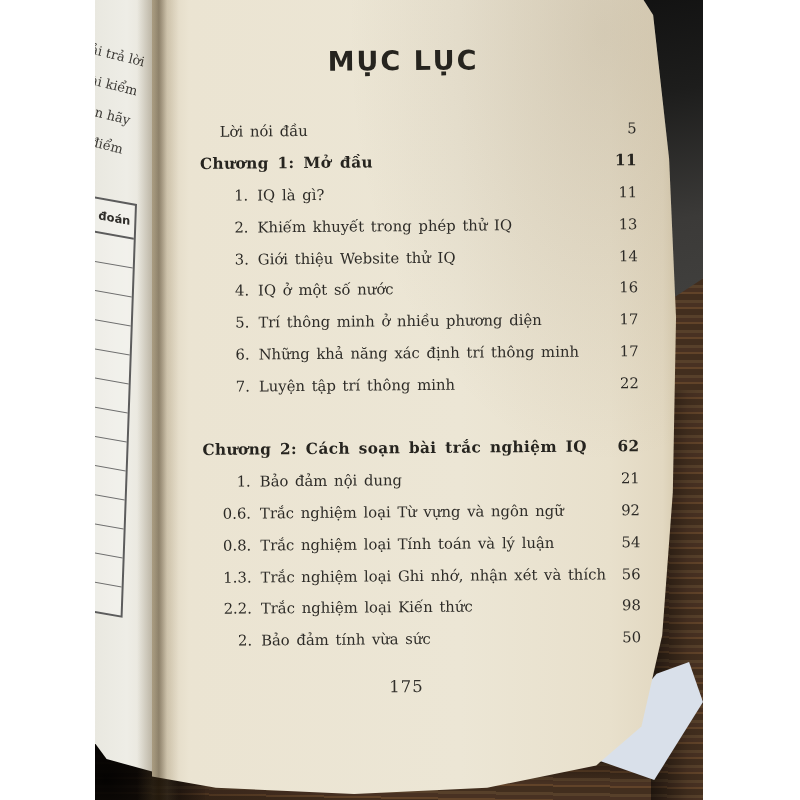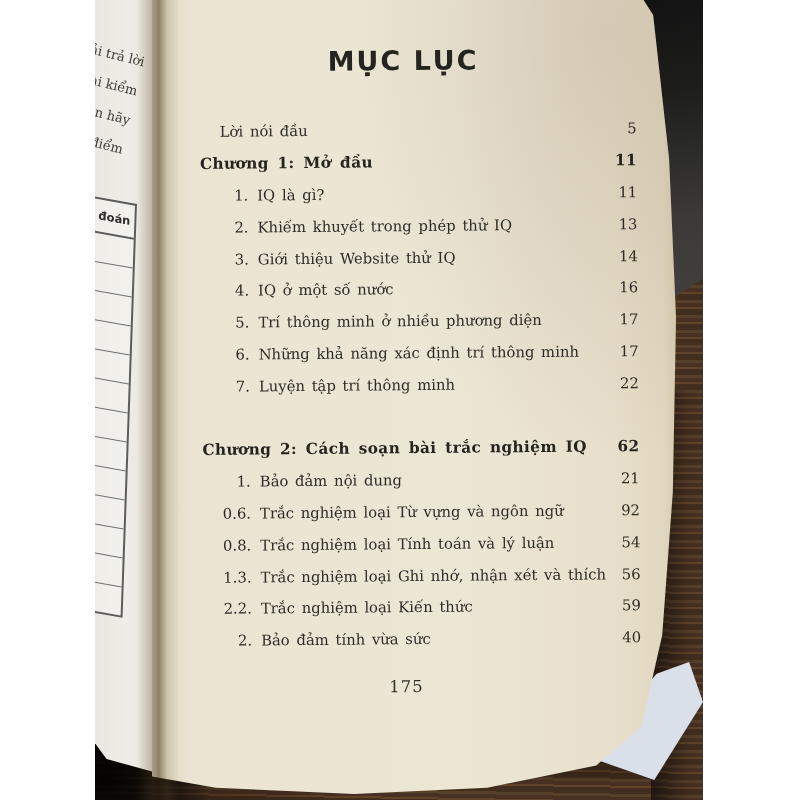--- a/index.html
+++ b/index.html
@@ -195,26 +195,26 @@
     <span class="toc-page">54</span>
   </div>
           <div class="toc-row item">
     <span class="toc-num">1.3.</span>
     <span class="toc-label">Trắc nghiệm loại Ghi nhớ, nhận xét và thích ứng</span>
     <span class="toc-page">56</span>
   </div>
           <div class="toc-row item">
     <span class="toc-num">2.2.</span>
     <span class="toc-label">Trắc nghiệm loại Kiến thức</span>
-    <span class="toc-page">59</span>
+    <span class="toc-page">98</span>
   </div>
           <div class="toc-row item">
     <span class="toc-num">2.</span>
     <span class="toc-label">Bảo đảm tính vừa sức</span>
-    <span class="toc-page">40</span>
+    <span class="toc-page">50</span>
   </div>
         </div>
       <div class="folio">175</div>
     </div>
   </div>
 
   <div class="gutter"></div>
 </div>
 
 </body></html>

